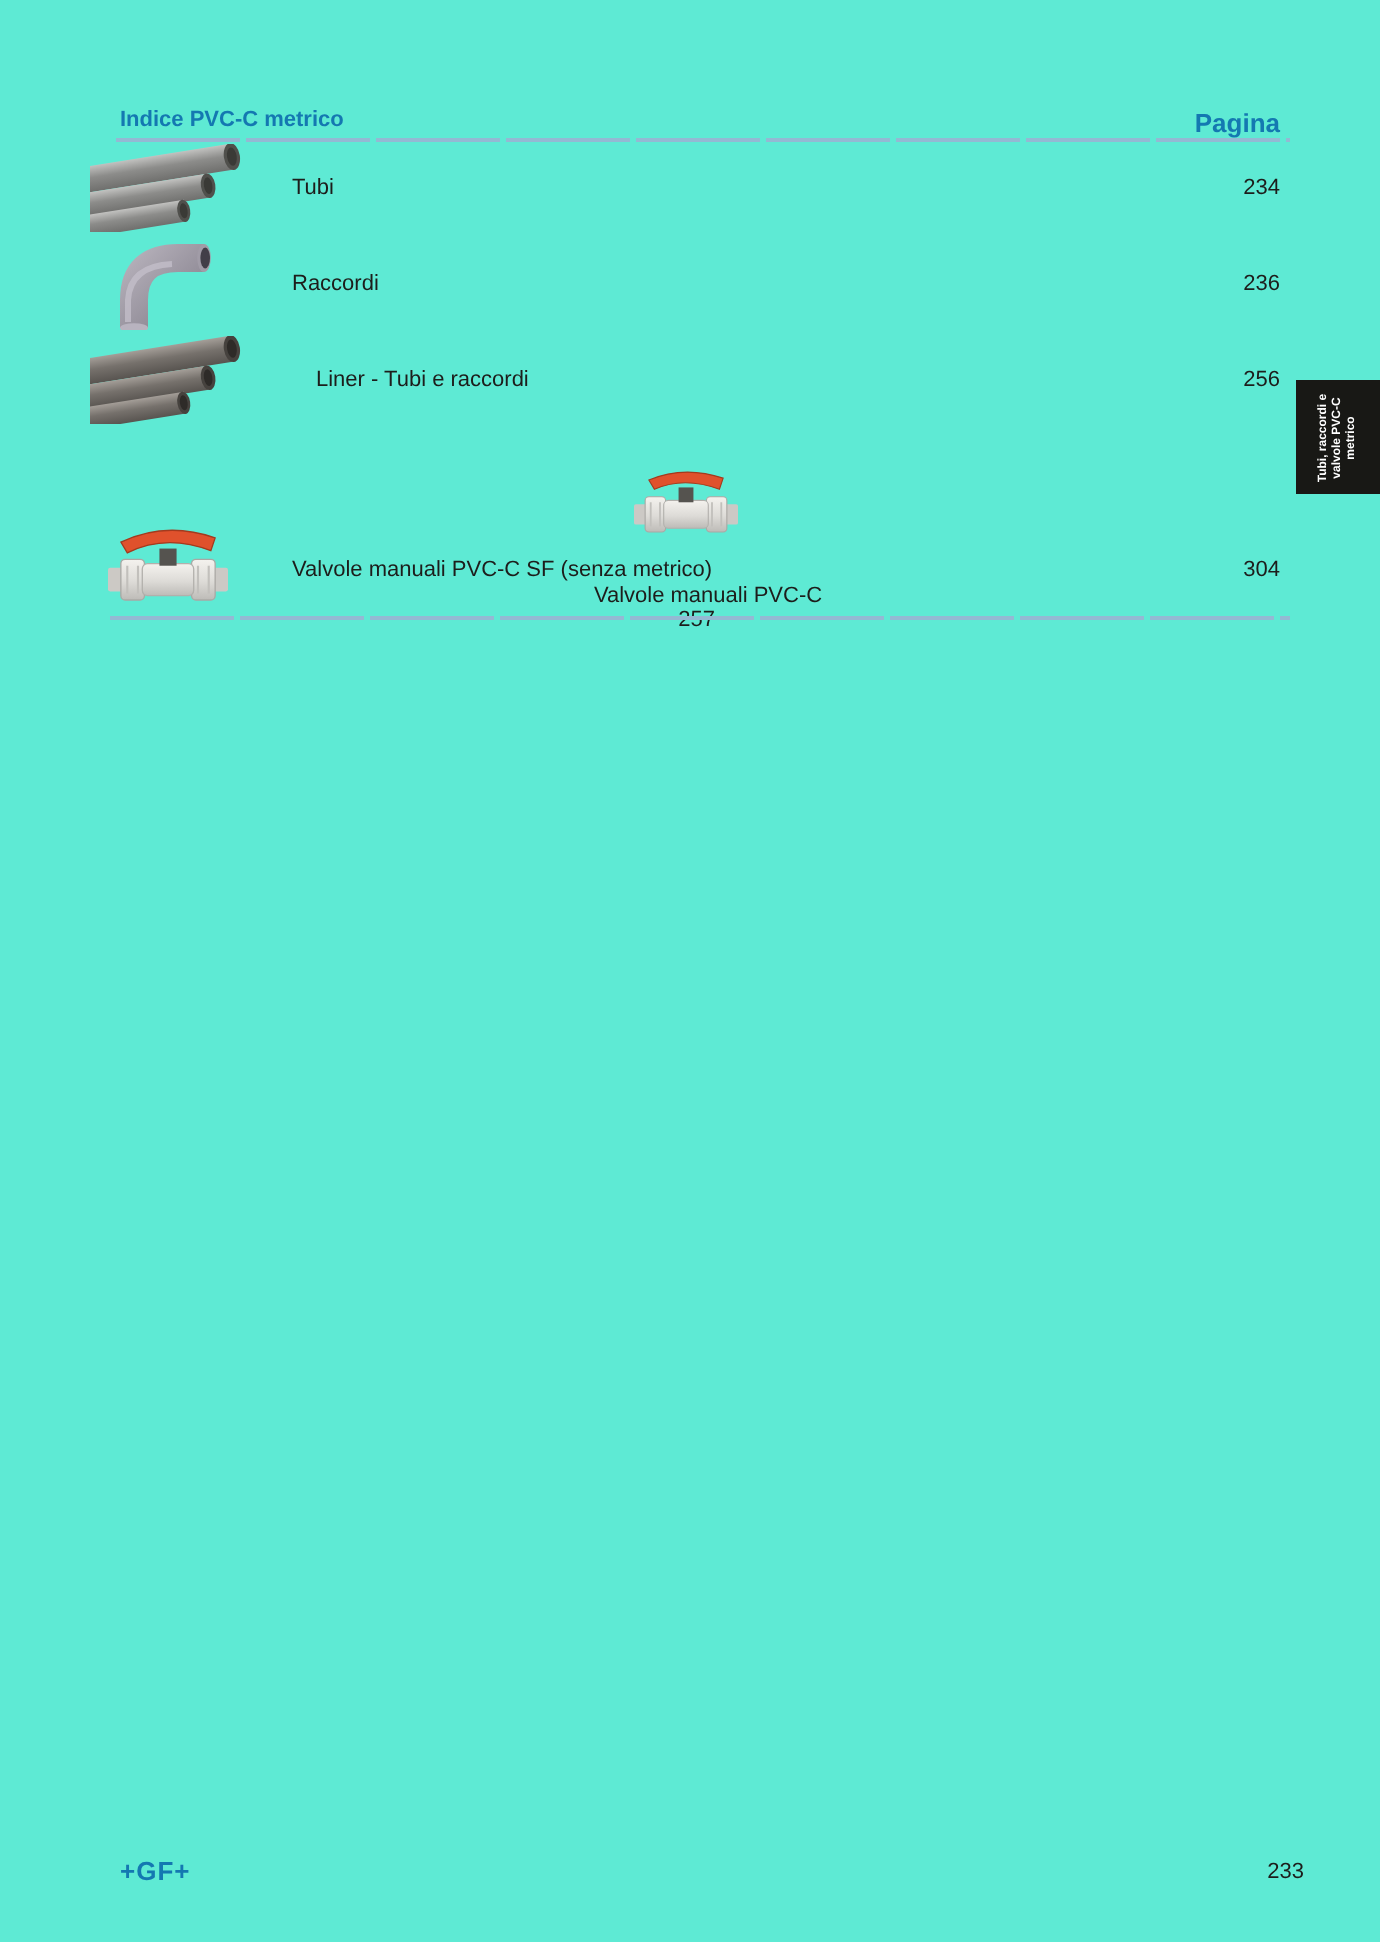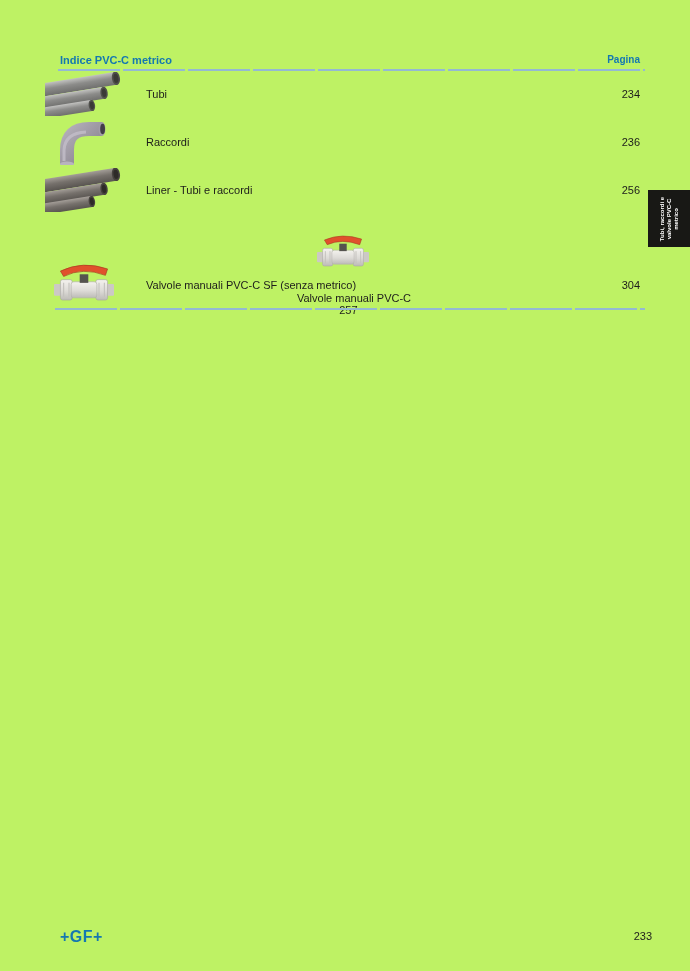--- a/index.html
+++ b/index.html
@@ -1,29 +1,29 @@
 <!DOCTYPE html>
 <html><head>
 <meta charset="utf-8">
 <style>
   * { margin:0; padding:0; box-sizing:border-box; }
   html,body { background:#ffffff; }
   body { font-family:"Liberation Sans", sans-serif; color:#1d1d1b; }
   .page {
-    position:relative; width:690px; height:971px; background:#bef264;
+    position:relative; width:690px; height:971px; background:#5eead4;
     overflow:hidden; margin:0 auto;
   }
   
   .hdr-title {
     position:absolute; left:60px; top:54px;
     font-size:11px; font-weight:700; color:#1478b1; letter-spacing:0;
   }
   .hdr-page {
     position:absolute; right:50px; top:54px;
-    font-size:10px; font-weight:700; color:#1478b1;padding-left:12px;
+    font-size:13px; font-weight:700; color:#1478b1;padding-left:12px;
   }
   .rule {
     position:absolute; height:2px;
     background:repeating-linear-gradient(to right, #94b9d3 0px, #94b9d3 62px, transparent 62px, transparent 65px);
   }
   .rule-top { left:58px; right:45px; top:69px; }
   .rule-bottom { left:55px; right:45px; top:308px; }
 
   
   .row {
@@ -50,21 +50,21 @@
     width:57px; height:42px;
     transform:translate(-50%,-50%) rotate(-90deg);
     display:flex; flex-direction:column; align-items:center; justify-content:center;
     color:#ffffff; font-size:6px; font-weight:700; line-height:7px; text-align:center;
     white-space:nowrap;
   }
 
   
   .footer-logo {
     position:absolute; left:60px; top:928px;
-    font-size:16px; font-weight:700; color:#1478b1; letter-spacing:0.5px;
+    font-size:13px; font-weight:700; color:#1478b1; letter-spacing:0.5px;
   }
   .footer-num {
     position:absolute; right:38px; top:930px;
     font-size:11px; font-weight:500; color:#1d1d1b;
   }
 </style>
 </head>
 <body>
 
 <div class="page">
@@ -114,21 +114,21 @@
         <path d="M11,42 L11,31 Q12,14 33,13" stroke="#c3bec9" stroke-width="3" fill="none" opacity="0.8"></path>
         <ellipse cx="49" cy="10" rx="3.4" ry="7" fill="#a19ca7"></ellipse>
         <ellipse cx="49.6" cy="10" rx="2.4" ry="5.2" fill="#423e48"></ellipse>
         <ellipse cx="14" cy="45" rx="7" ry="2.4" fill="#b8b3bf"></ellipse>
       </svg>
     </div>
     <div class="lbl">Raccordi</div>
     <div class="pg">236</div>
   </div>
 
-  <div class="row" style="top:166px;">
+  <div class="row" style="top:166px;gap:12px;">
     <div class="thumb">
       <svg width="78" height="44" viewBox="0 0 78 44">
         <defs>
           <linearGradient id="pg2" x1="0" y1="0" x2="0" y2="1">
             <stop offset="0" stop-color="#a49e98"></stop>
               <stop offset="0.45" stop-color="#76716c"></stop>
               <stop offset="1" stop-color="#585450"></stop>
           </linearGradient>
         </defs>
         <g transform="rotate(-9 39 22)">

